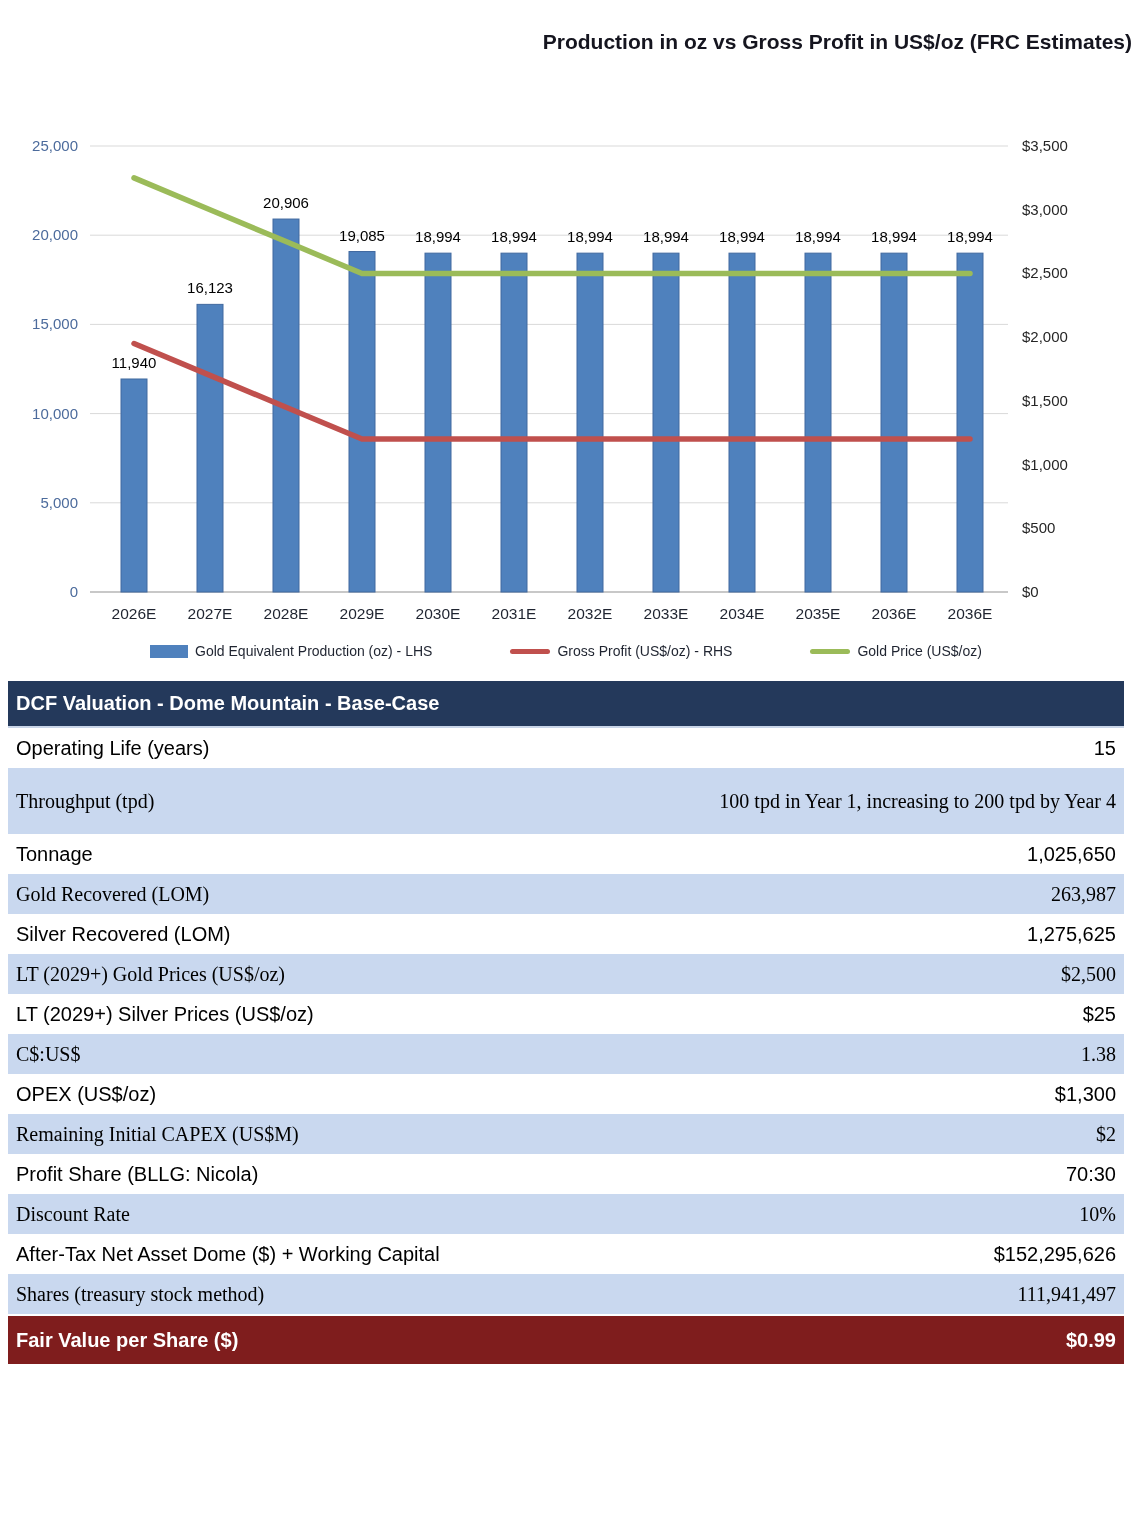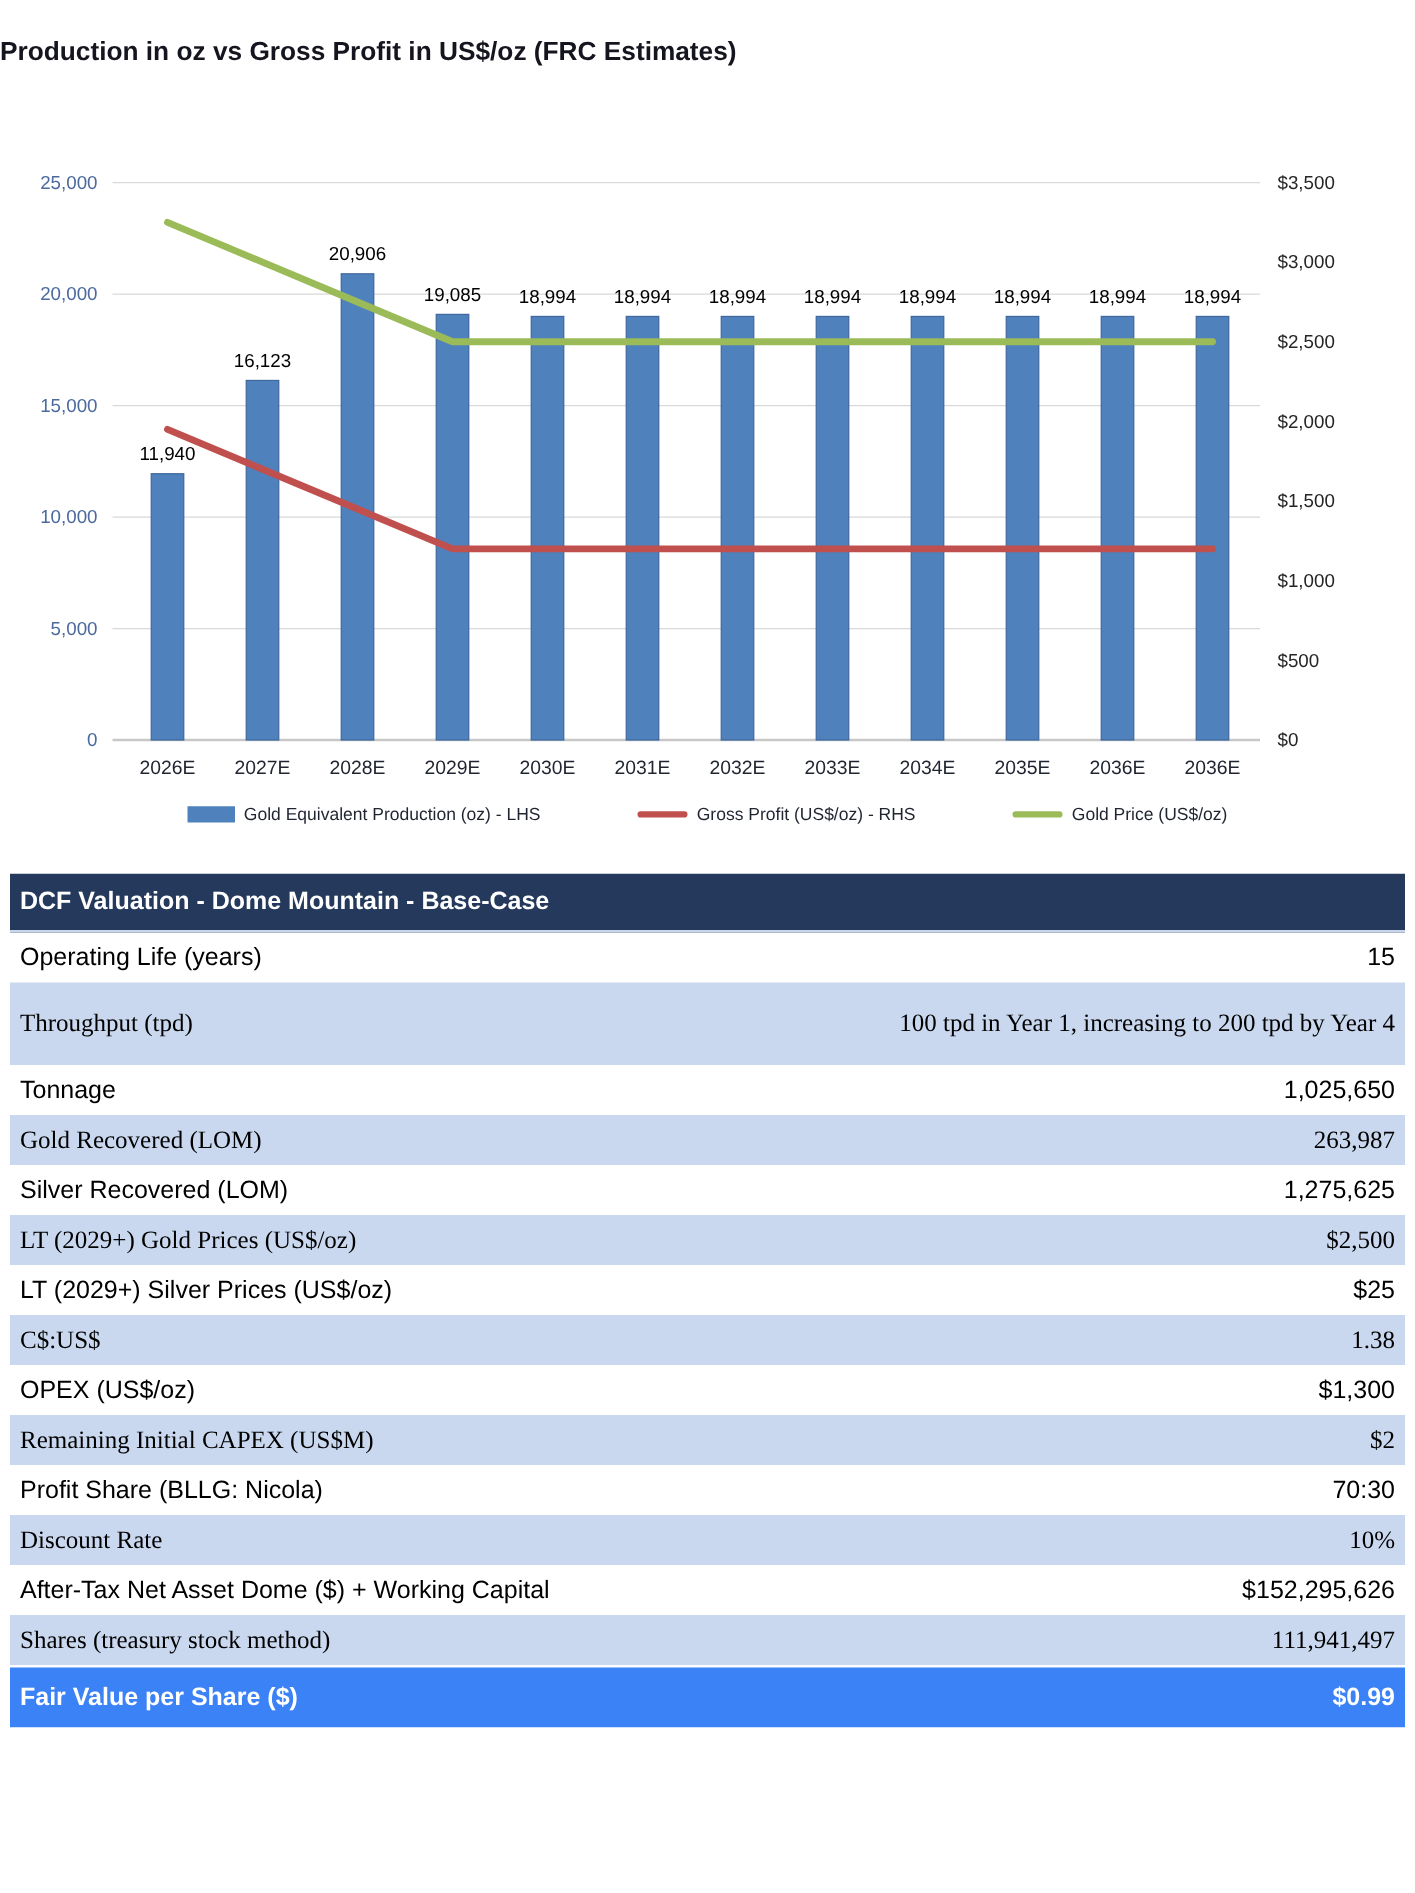--- a/index.html
+++ b/index.html
@@ -1,42 +1,42 @@
 <!DOCTYPE html>
 <html><head>
 <meta charset="utf-8">
 <style>
   html,body{margin:0;padding:0;background:#ffffff;}
   body{width:1132px;font-family:"Liberation Sans",sans-serif;-webkit-font-smoothing:antialiased;}
   .page{width:1132px;}
 
   
   .chart-block{padding-top:30px;}
-  .chart-title{text-align:left;font-size:21px;font-weight:bold;color:#15151f;letter-spacing:0px;margin-bottom:2px;}
+  .chart-title{text-align:right;font-size:21px;font-weight:bold;color:#15151f;letter-spacing:0px;margin-bottom:2px;}
   .chart-svg-wrap{width:1132px;height:575px;position:relative;}
   svg text{font-family:"Liberation Sans",sans-serif;}
 
   .legend-row{display:flex;justify-content:center;align-items:center;gap:78px;margin-top:6px;height:28px;}
   .legend-item{display:flex;align-items:center;gap:7px;}
   .legend-label{font-size:14px;color:#1f2430;}
   .swatch-bar{width:38px;height:13px;background:#4F81BD;}
   .swatch-line{width:40px;height:5px;border-radius:3px;}
 
   
-  .dcf-table{margin:34px 8px 0 8px;}
+  .dcf-table{margin:16px 8px 0 8px;}
   .dcf-header{background:#24395B;color:#ffffff;font-weight:bold;font-size:20px;
       padding:0 0 0 8px;height:45px;display:flex;align-items:center;
       border-bottom:2px solid #c9d5e8;}
   .dcf-row{display:flex;justify-content:space-between;align-items:center;
       font-size:20px;color:#000000;height:40px;}
   .dcf-row.alt{background:#C9D8EF;font-family:Liberation Serif, serif;}
   .dcf-row.tall{height:66px;}
   .dcf-row .lbl{padding-left:8px;white-space:nowrap;}
   .dcf-row .val{padding-right:8px;white-space:nowrap;text-align:left;}
-  .dcf-row.footer{background:#3b82f6;color:#ffffff;font-weight:bold;height:48px;margin-top:2px;}
+  .dcf-row.footer{background:#7f1d1d;color:#ffffff;font-weight:bold;height:48px;margin-top:2px;}
 </style>
 </head>
 <body>
 
 <div class="page">
 
   <div class="chart-block">
     <div class="chart-title">Production in oz vs Gross Profit in US$/oz (FRC Estimates)</div>
     <div class="chart-svg-wrap" id="chart-wrap"><svg width="1132" height="575" viewBox="0 0 1132 575">
           <line x1="90" y1="536" x2="1008" y2="536" stroke="#C8C8C8" stroke-width="2"></line>

